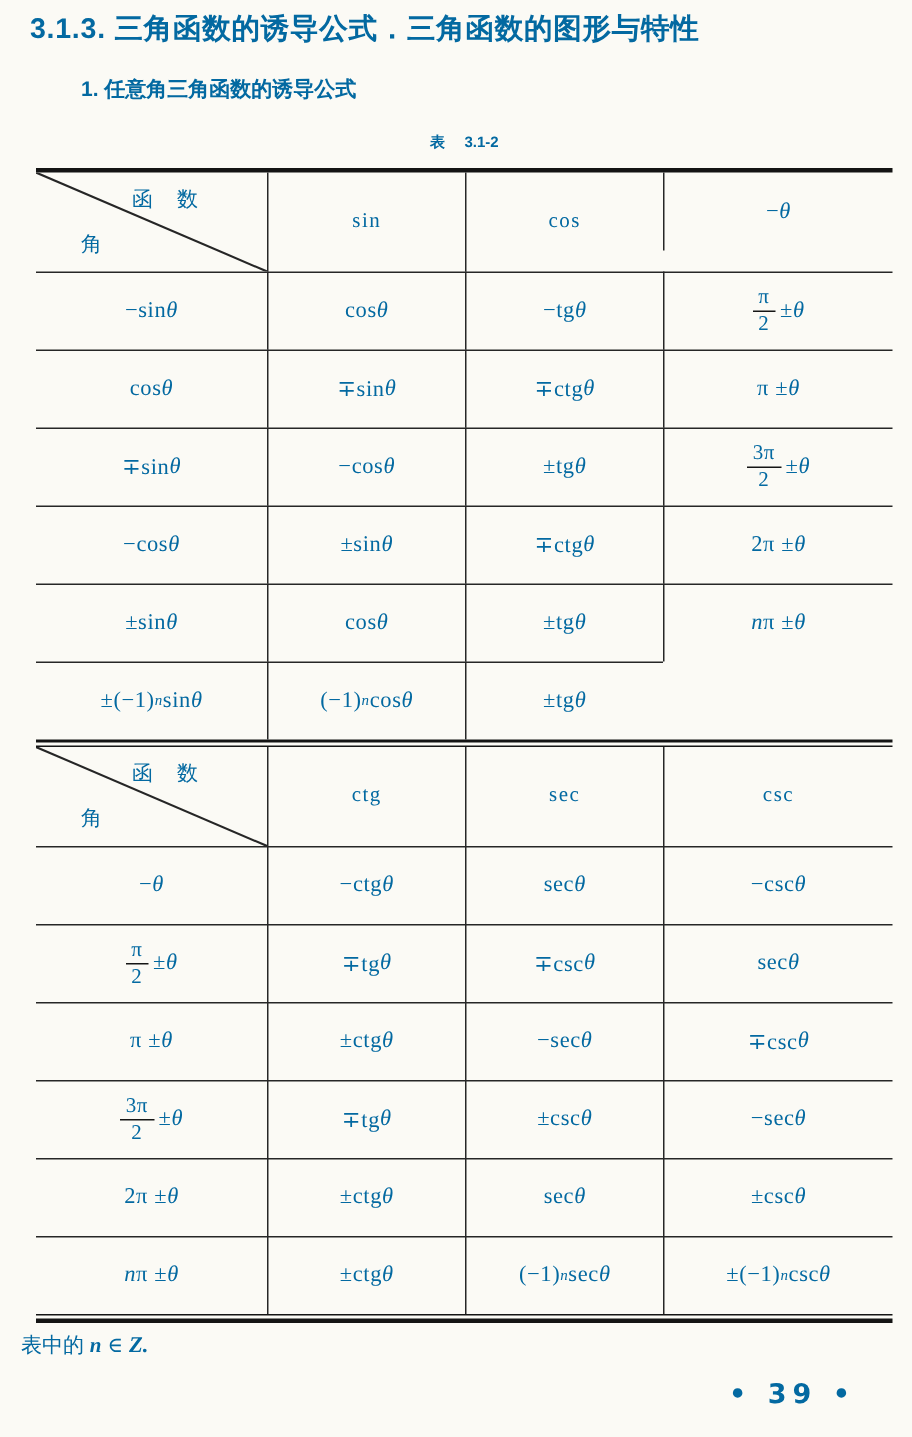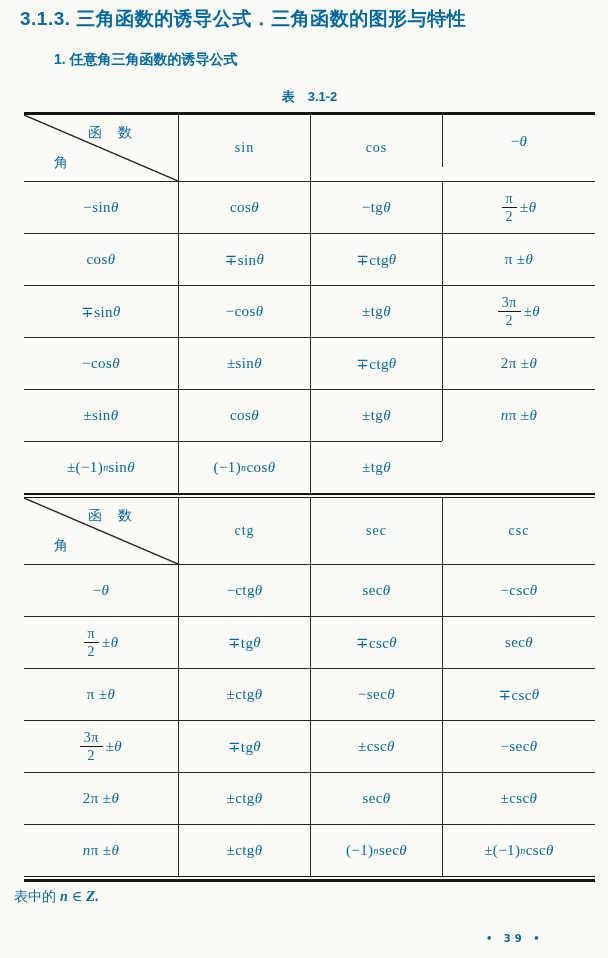--- a/index.html
+++ b/index.html
@@ -3,21 +3,21 @@
 <meta charset="utf-8">
 <style>
   html,body{margin:0;padding:0;background:#e8e8e6;}
   .page{position:relative;width:608px;height:958px;background:#fbfaf5;color:#0369a1;
         font-family:"Liberation Serif","DejaVu Serif",serif;overflow:hidden;}
   .title{position:absolute;left:20px;top:6px;margin:0;font-size:19px;font-weight:700;
          letter-spacing:0.5px;font-family:"Liberation Sans","DejaVu Sans",sans-serif;}
   .subtitle{position:absolute;left:54px;top:51px;margin:0;font-size:14px;font-weight:700;
          font-family:"Liberation Sans","DejaVu Sans",sans-serif;text-align:center;}
   .caption{position:absolute;left:24px;top:88px;width:571px;text-align:center;font-weight:700;
-         font-size:13px;font-family:"Liberation Sans","DejaVu Sans",sans-serif;}
+         font-size:10px;font-family:"Liberation Sans","DejaVu Sans",sans-serif;}
   .caption .cap-num{margin-left:13px;}
   .tablewrap{position:absolute;left:24px;top:112px;width:571px;border-top:3px solid #141414;}
   .tbl{display:grid;grid-template-columns:154px 132px 132px 153px;}
   .cell{box-sizing:border-box;display:flex;align-items:center;justify-content:center;
         font-size:15px;letter-spacing:0.4px;}
   .cell:not(:nth-child(4n+1)){border-left:1px solid #262626;}
   .cell:nth-child(n+5){border-top:1px solid #262626;}
   .head,.corner{height:66px;}
   .angle,.val{height:52px;}
   .head{font-size:14px;letter-spacing:1px;}
@@ -34,22 +34,22 @@
   .v{font-style:italic;}
   sup{font-size:10px;line-height:0;}
   .divider{height:2px;border-top:2px solid #141414;border-bottom:1px solid #141414;}
   .bottomline{height:2px;border-top:1px solid #141414;border-bottom:3px solid #141414;}
   .footnote{position:absolute;left:14px;top:888px;font-size:14px;
         font-family:"Liberation Sans","DejaVu Sans",sans-serif;}
   .footnote .var{font-style:italic;font-weight:700;font-family:"Liberation Serif","DejaVu Serif",serif;}
   .footnote .rel{margin:0 4px;font-family:"DejaVu Serif",serif;}
   .footnote .setz{font-style:italic;font-weight:700;font-size:15px;
         font-family:"Liberation Serif","DejaVu Serif",serif;}
-  .pagenum{position:absolute;left:486px;top:919px;font-weight:700;font-size:10px;
-        letter-spacing:4px;font-family:"DejaVu Sans",sans-serif;margin-top:14px;}
+  .pagenum{position:absolute;left:486px;top:919px;font-weight:700;font-size:18px;
+        letter-spacing:4px;font-family:"DejaVu Sans",sans-serif;}
 </style>
 </head>
 <body>
 
 <div class="page">
   <h1 class="title">3.1.3. 三角函数的诱导公式．三角函数的图形与特性</h1>
   <h2 class="subtitle">1. 任意角三角函数的诱导公式</h2>
 
   <div class="caption">
     <span>表</span><span class="cap-num">3.1-2</span>

